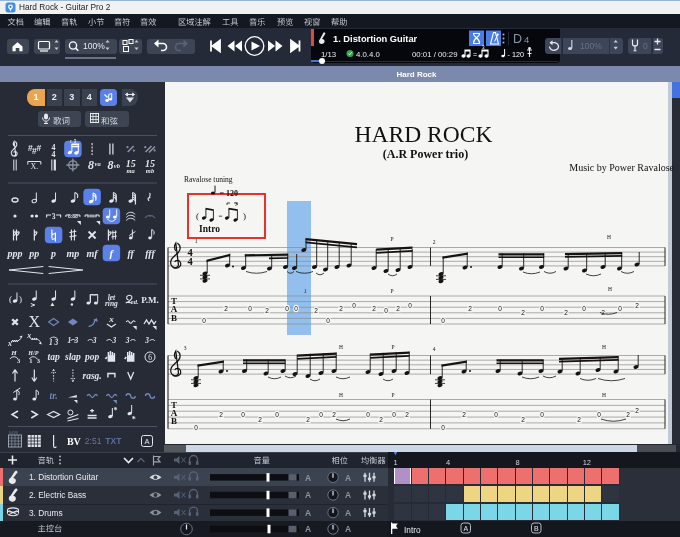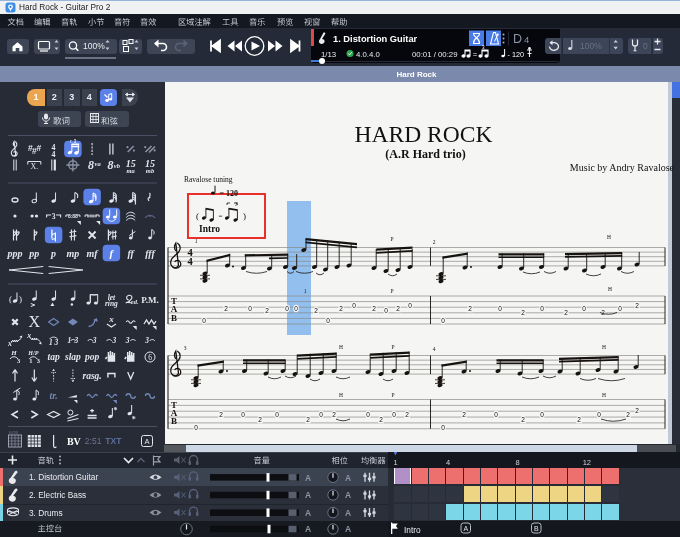--- a/index.html
+++ b/index.html
@@ -467,22 +467,22 @@
   </svg>
 <div class="abs" style="left:165px;top:82px;width:503px;height:364px;background:#f5f5f3;"></div>
 <div class="abs" style="left:668px;top:82px;width:4px;height:364px;background:#c2cad6;"></div>
 <div class="abs" style="left:672px;top:82px;width:8px;height:455px;background:#272c37;"></div>
 <div class="abs" style="left:672px;top:82px;width:8px;height:16px;background:#4472e0;"></div>
 <div class="abs" style="left:165px;top:444px;width:515px;height:8px;background:#23272f;"></div>
 <div class="abs" style="left:164px;top:444.5px;width:22px;height:7px;background:#55595e;"></div>
 <div class="abs" style="left:186px;top:444.5px;width:451px;height:7px;background:#cdd7e5;"></div>
 <div class="abs" style="left:637px;top:444.5px;width:39px;height:7px;background:#4a4e54;"></div>
 <div class="abs serif" style="left:172px;top:120.5px;width:503px;text-align:center;font-size:23.5px;color:#111;">HARD ROCK</div>
-<div class="abs serif" style="left:174px;top:147px;width:503px;text-align:center;font-size:12px;font-weight:bold;color:#111;">(A.R Hard trio)</div>
-<div class="abs serif" style="left:400px;top:161.5px;width:274px;text-align:right;font-size:10px;color:#111;">Music by Andry Ravalose</div>
+<div class="abs serif" style="left:174px;top:147px;width:503px;text-align:center;font-size:12px;font-weight:bold;color:#111;">(A.R Power trio)</div>
+<div class="abs serif" style="left:400px;top:161.5px;width:274px;text-align:right;font-size:10px;color:#111;">Music by Power Ravalose</div>
 <div class="abs serif" style="left:184px;top:175px;font-size:7.5px;color:#111;">Ravalose tuning</div>
 <div class="abs" style="left:287px;top:201px;width:24px;height:134px;background:#92bfed;"></div>
 <div class="abs" style="left:187px;top:193px;width:79px;height:46px;border:2.5px solid #e8312c;"></div>
 <div class="abs serif" style="left:199px;top:224px;font-size:9.5px;font-weight:bold;color:#111;">Intro</div>
 <svg class="abs" style="left:165px;top:82px" width="503" height="364" fill="none">
     <g fill="#15120f">
       <ellipse cx="48" cy="111" rx="2.1" ry="1.6"></ellipse>
       <path d="M50 110.6 v-7" stroke="#15120f" stroke-width="1"></path>
     </g>
     <text x="54.5" y="113.5" font-size="8" font-weight="bold" fill="#15120f" font-family="Liberation Serif">= 120</text>

